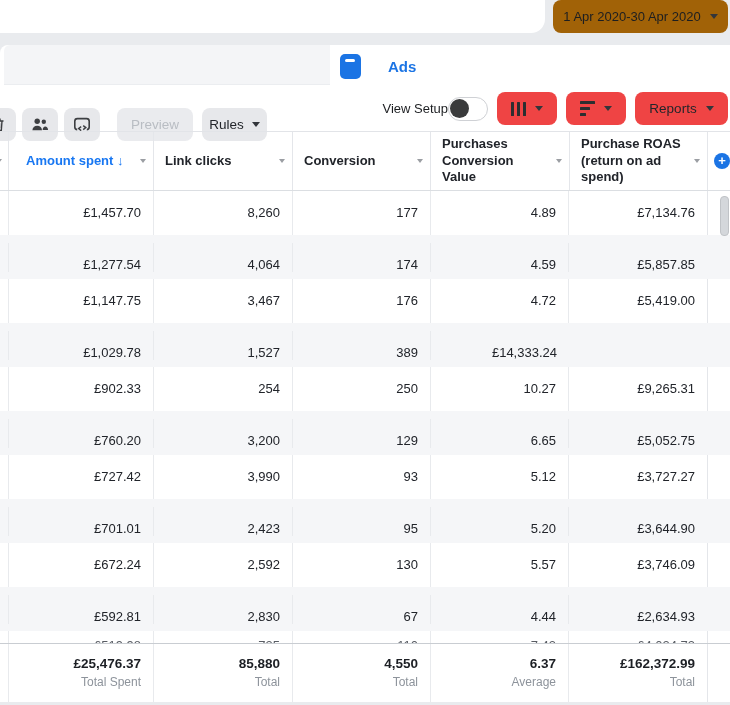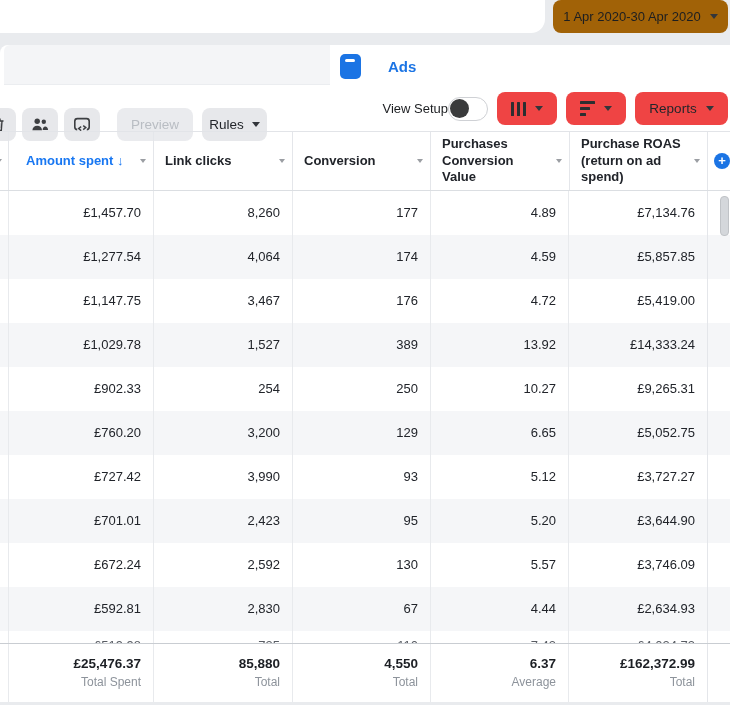--- a/index.html
+++ b/index.html
@@ -56,21 +56,21 @@
   .hcell{position:relative;display:flex;align-items:center;box-sizing:border-box;padding:4px 20px 4px 11px;
     border-left:1px solid #e4e6ea;font-weight:bold;font-size:13px;color:#21242a;line-height:1.3;cursor:pointer;}
   .hcell.c0{padding-left:17px;}
   .hlabel.sorted{color:#1877f2;}
   .hcaret{position:absolute;right:7px;top:50%;margin-top:-2px;width:0;height:0;
     border-left:3.5px solid transparent;border-right:3.5px solid transparent;border-top:4.5px solid #9b9ea3;}
   .pluscol{flex:1;border-left:1px solid #e4e6ea;position:relative;box-sizing:border-box;}
   .plus-circle{position:absolute;left:6px;top:50%;margin-top:-8px;width:16px;height:16px;border-radius:50%;background:#1b74e4;
     color:#fff;font:bold 13px/15px "Liberation Sans",sans-serif;text-align:center;cursor:pointer;}
   .t-row{display:flex;height:44px;background:#fff;}
-  .t-row.stripe{background:#f5f6f8;}
+  .t-row.stripe{background:#f5f6f8;align-items:center;}
   .t-row.clipped{height:12px;overflow:hidden;}
   .tcell{box-sizing:border-box;text-align:right;padding:14px 12px 0 0;font-size:13px;color:#21242a;border-left:1px solid #e8eaed;}
   .t-row.clipped .tcell{padding-top:7px;color:#585c63;}
   .tfoot{display:flex;height:59px;border-top:1px solid #c9cdd2;background:#fff;}
   .fcell{box-sizing:border-box;text-align:right;padding:12px 12px 0 0;border-left:1px solid #e8eaed;}
   .fval{font-weight:bold;font-size:13.5px;color:#1c1f24;}
   .flab{font-size:12px;color:#8d939b;margin-top:4px;}
 
   .scroll-thumb{position:absolute;right:1px;top:196px;width:7px;height:38px;border-radius:4px;background:#d4d7db;border:1px solid #c0c3c7;cursor:pointer;}
   .bottom-strip{position:absolute;left:0;bottom:0;width:730px;height:3px;background:#e9ebee;}
@@ -212,21 +212,20 @@
             <div class="tcell c2">176</div>
             <div class="tcell c3">4.72</div>
             <div class="tcell c4">£5,419.00</div>
             <div class="pluscol"></div>
           </div>
           <div class="t-row stripe">
             <div class="sliver"></div>
             <div class="tcell c0">£1,029.78</div>
             <div class="tcell c1">1,527</div>
             <div class="tcell c2">389</div>
-            <div class="tcell c3">13.92</div>
             <div class="tcell c4">£14,333.24</div>
             <div class="pluscol"></div>
           </div>
           <div class="t-row">
             <div class="sliver"></div>
             <div class="tcell c0">£902.33</div>
             <div class="tcell c1">254</div>
             <div class="tcell c2">250</div>
             <div class="tcell c3">10.27</div>
             <div class="tcell c4">£9,265.31</div>

